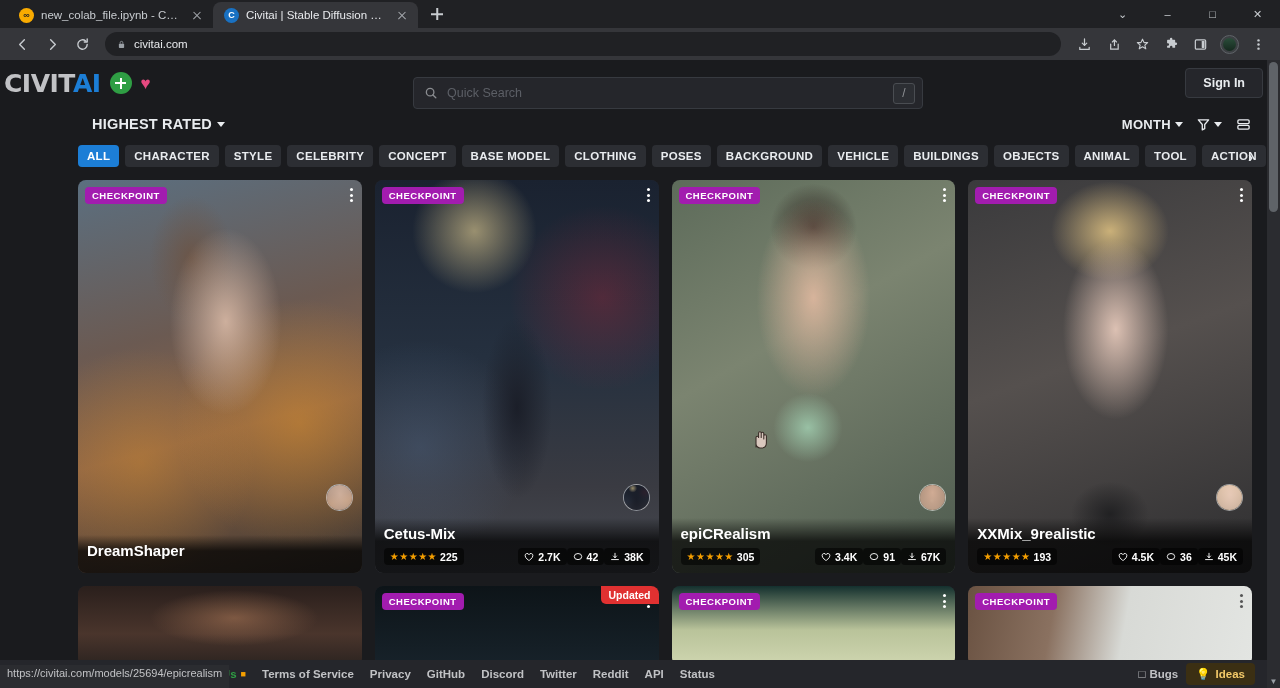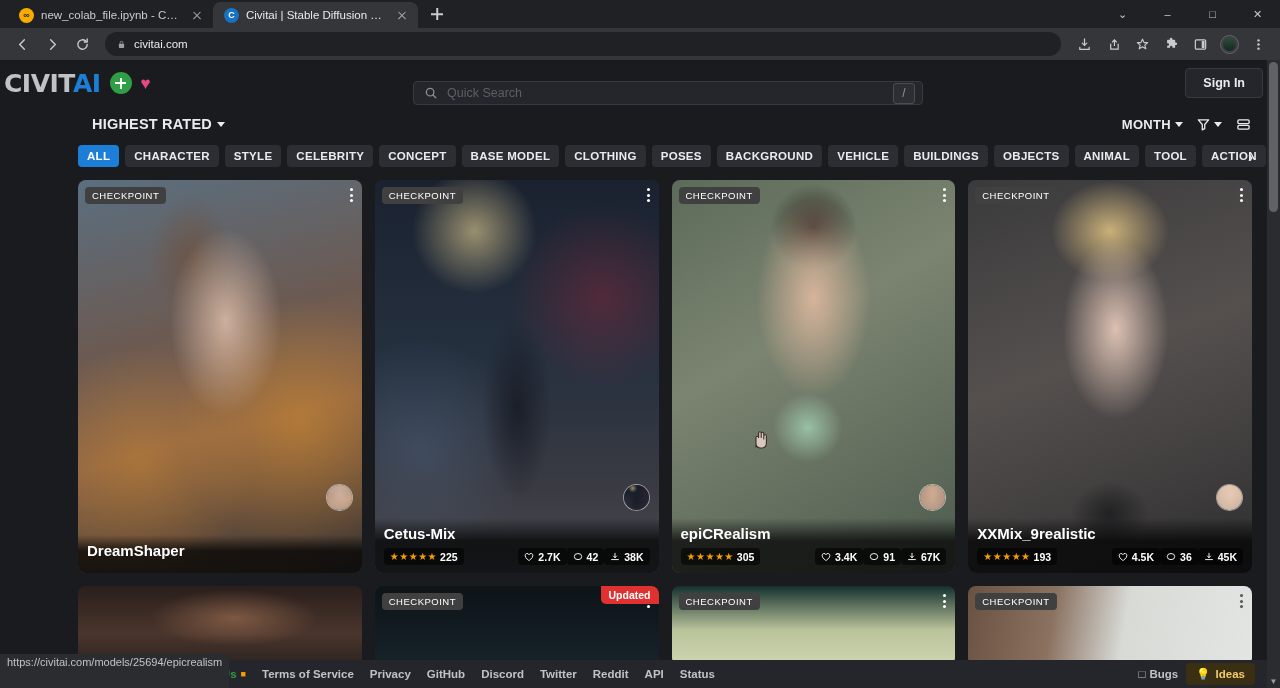--- a/index.html
+++ b/index.html
@@ -72,21 +72,21 @@
     width: 22px; height: 22px; border-radius: 50%; background: #2f9e44;
     display: flex; align-items: center; justify-content: center; position: relative;
   }
   .plus-btn::before, .plus-btn::after { content:''; position:absolute; background:#fff; }
   .plus-btn::before { width: 11px; height: 2px; }
   .plus-btn::after { width: 2px; height: 11px; }
   .heart-icon { color: #e64980; font-size: 17px; line-height: 1; }
 
   .searchwrap { flex: 1; display: flex; justify-content: center; }
   .searchbox {
-    width: 510px; height: 24px; background: #25262b; border: 1px solid #373a40;
+    width: 510px; height: 32px; background: #25262b; border: 1px solid #373a40;
     border-radius: 4px; display: flex; align-items: center; padding: 0 7px 0 10px; gap: 9px; margin-top: 20px;
   }
   .search-ph { flex: 1; font-size: 12.5px; color: #5c5f66; }
   .kbd {
     width: 22px; height: 21px; border: 1px solid #4a4d52; border-radius: 3px; background: #2c2e33;
     color: #909296; font-size: 12px; display: flex; align-items: center; justify-content: center;
   }
   .signin {
     height: 30px; padding: 0 17px; background: #25262b; border: 1px solid #373a40; border-radius: 4px;
     color: #e9ecef; font-size: 12.5px; font-weight: 600; display: flex; align-items: center;
@@ -122,22 +122,22 @@
   .grid {
     padding: 10px 15px 0 78px; display: grid; grid-template-columns: repeat(4, 1fr);
     gap: 13px;
   }
   .card {
     position: relative; border-radius: 8px; overflow: hidden; height: 393px; background: #25262b;
   }
   .card.row2 { height: 80px; }
   .card-img { position: absolute; inset: 0; }
   .badge-checkpoint {
-    position: absolute; top: 7px; left: 7px; background: #404040; color: #fff;
-    font-size: 9.5px; font-weight: 400; letter-spacing: .5px; padding: 3px 7px; border-radius: 4px; z-index: 3;
+    position: absolute; top: 7px; left: 7px; background: #a21caf; color: #fff;
+    font-size: 9.5px; font-weight: 700; letter-spacing: .5px; padding: 3px 7px; border-radius: 4px; z-index: 3;
   }
   .badge-updated {
     position: absolute; top: 0; right: 0; background: #e03131; color: #fff;
     font-size: 10.5px; font-weight: 600; padding: 3px 8px; border-bottom-left-radius: 5px; z-index: 4;
   }
   .dots { position: absolute; top: 8px; right: 9px; z-index: 3; display: flex; flex-direction: column; gap: 2.5px; }
   .dots span { width: 3px; height: 3px; border-radius: 50%; background: #fff; }
   .card-avatar {
     position: absolute; right: 9px; bottom: 62px; width: 27px; height: 27px; border-radius: 50%;
     border: 1.5px solid rgba(255,255,255,.5); z-index: 3; overflow: hidden;
@@ -200,21 +200,21 @@
   .flink.support { color: #e03131; }
   .flink.join { color: #2f9e44; }
   .footer-right { margin-left: auto; display: flex; align-items: center; gap: 8px; }
   .bugs { font-size: 11.5px; color: #c1c2c5; font-weight: 600; display:flex; align-items:center; gap:4px; }
   .ideas {
     background: #3b2f13; color: #f3c969; font-size: 11.5px; font-weight: 700;
     padding: 4px 10px; border-radius: 4px; display: flex; align-items: center; gap: 5px;
   }
   .statusbar {
     position: absolute; left: 0; bottom: 0; background: #2b2c30; color: #c1c2c5;
-    font-size: 11px; padding: 2px 7px 20px; z-index: 40; white-space: nowrap;
+    font-size: 11px; padding: 2px 7px 9px; z-index: 40; white-space: nowrap;
   }
 
   
   .vscroll { position: absolute; right: 0; top: 0; bottom: 0; width: 13px; background: #2b2c30; z-index: 30; }
   .vthumb { position: absolute; right: 2px; top: 2px; width: 9px; height: 150px; background: #5f6368; border-radius: 5px; }
   .varrow { position: absolute; right: 0; width: 13px; height: 13px; display:flex; align-items:center; justify-content:center; color:#9aa0a6; font-size: 8px; }
 
   
   .cursor { position: absolute; left: 750px; top: 368px; z-index: 60; pointer-events: none; }
 </style>

